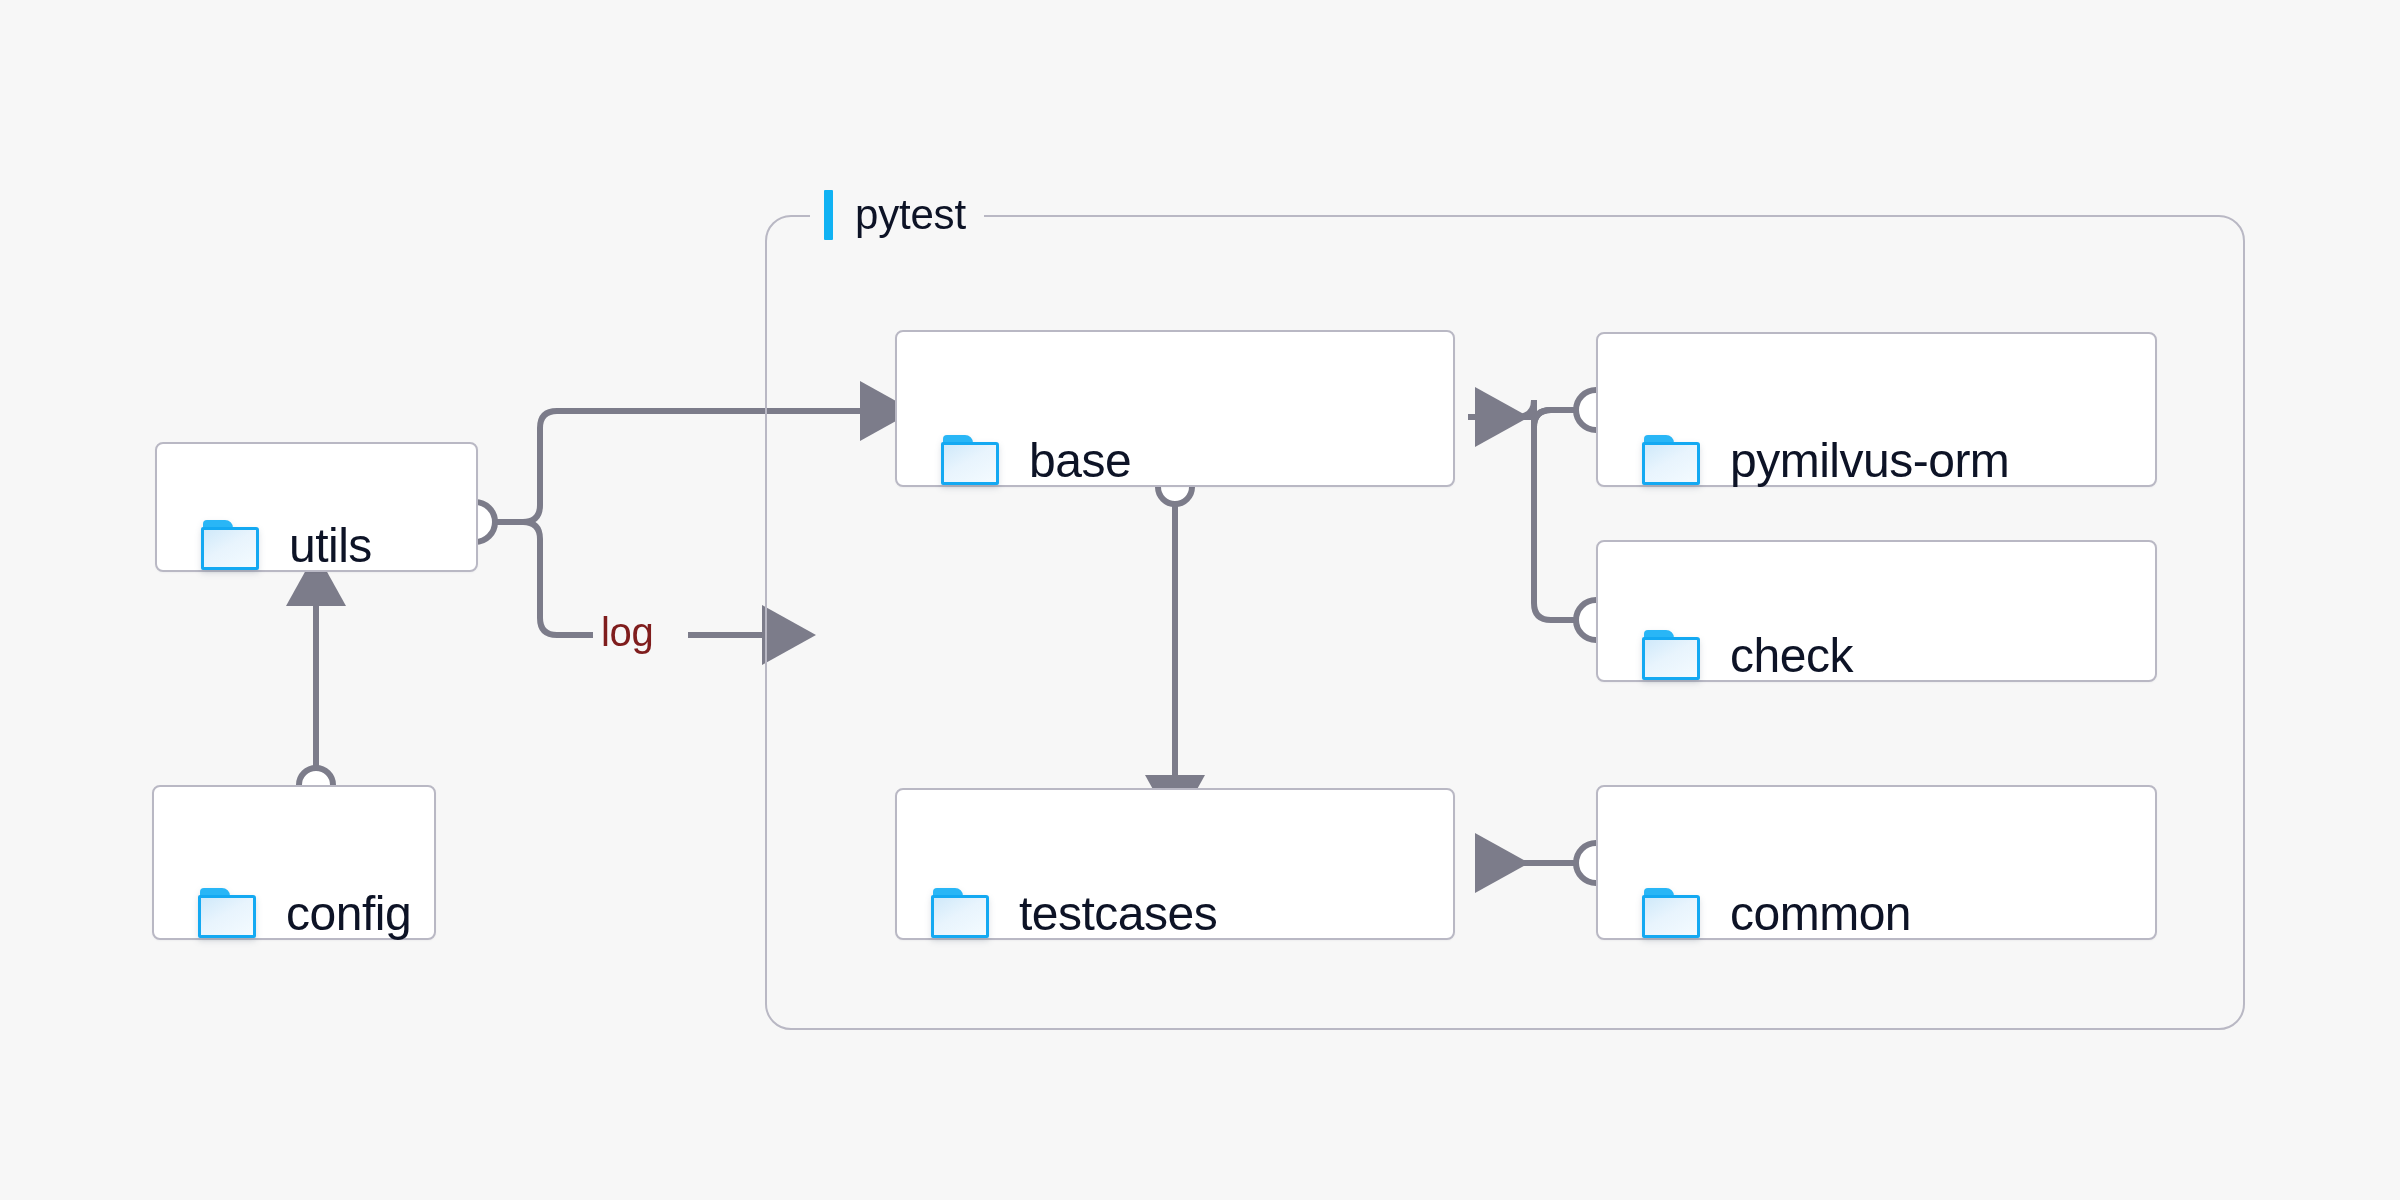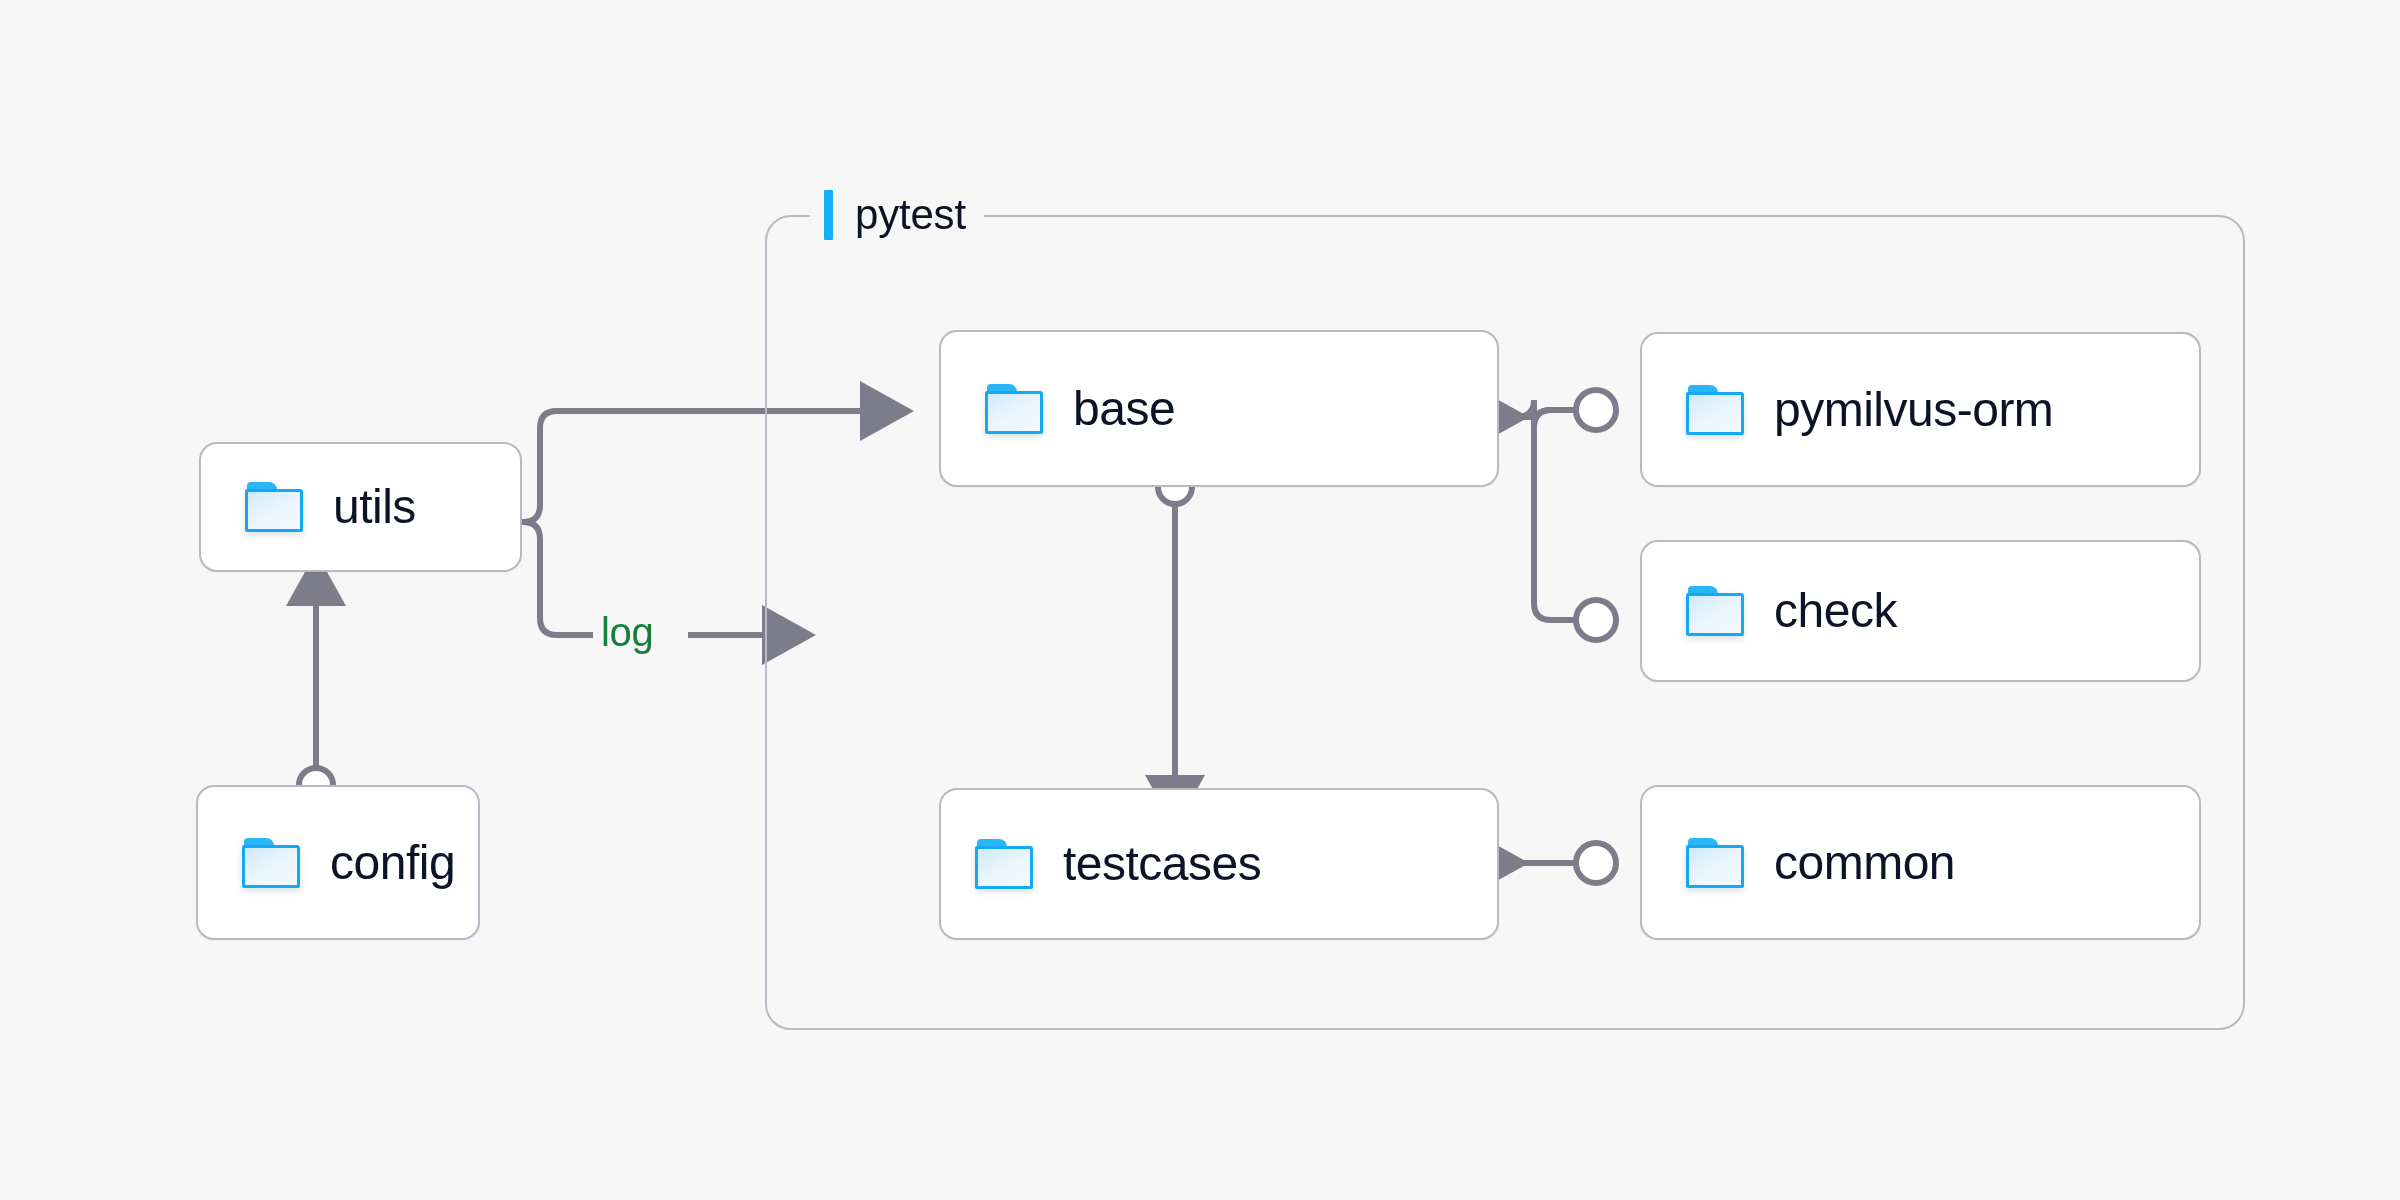--- a/index.html
+++ b/index.html
@@ -56,27 +56,26 @@
     color: #0d1326;
     letter-spacing: -0.2px;
     white-space: nowrap;
   }
   
   .node {
     position: absolute;
     box-sizing: border-box;
     background: #ffffff;
     border: 2px solid #b9b8c4;
-    border-radius: 18px;
+    border-radius: 8px;
     display: flex;
-    align-items: center;
+    align-items: flex-end;
     padding-left: 44px;
     gap: 30px;
     box-shadow: 0 1px 2px rgba(20,20,40,0.04);
-    margin-left: 44px;
   }
   .node-label {
     font-size: 48px;
     color: #0d1326;
     letter-spacing: -0.5px;
     white-space: nowrap;
     line-height: 1;
   }
   
   .folder-icon {
@@ -103,21 +102,21 @@
     bottom: 0;
     background: linear-gradient(150deg, #cfe9fa 0%, #e8f4fd 45%, #f4fbff 100%);
     border: 3px solid #14a9f2;
     border-radius: 2px 3px 2px 2px;
     box-sizing: border-box;
   }
   
   .edge-label {
     position: absolute;
     font-size: 40px;
-    color: #15803d;
+    color: #7f1d1d;
     letter-spacing: -0.3px;
     white-space: nowrap;
     line-height: 1;
   }
 </style>
 </head>
 <body>
 
 <div id="stage">
 

